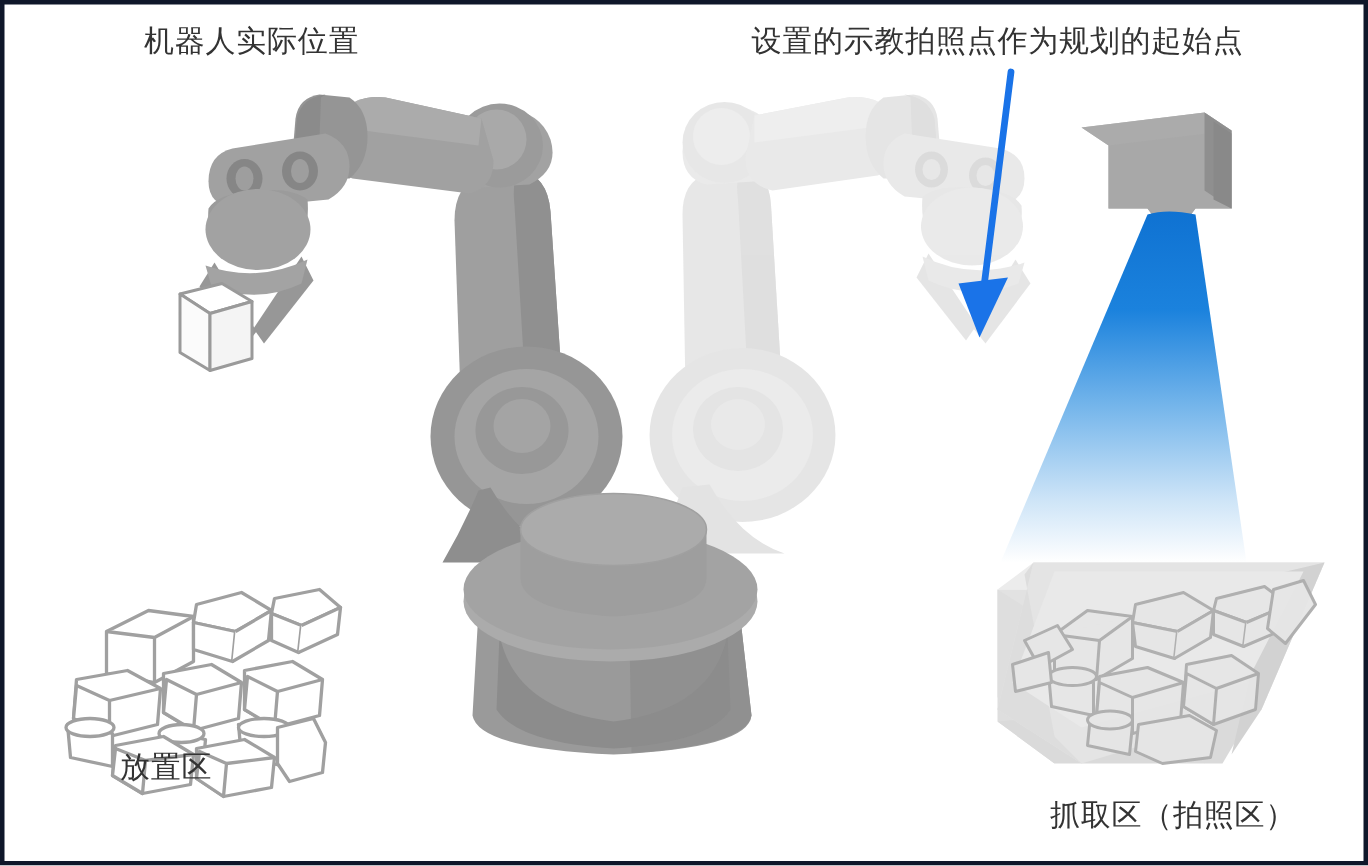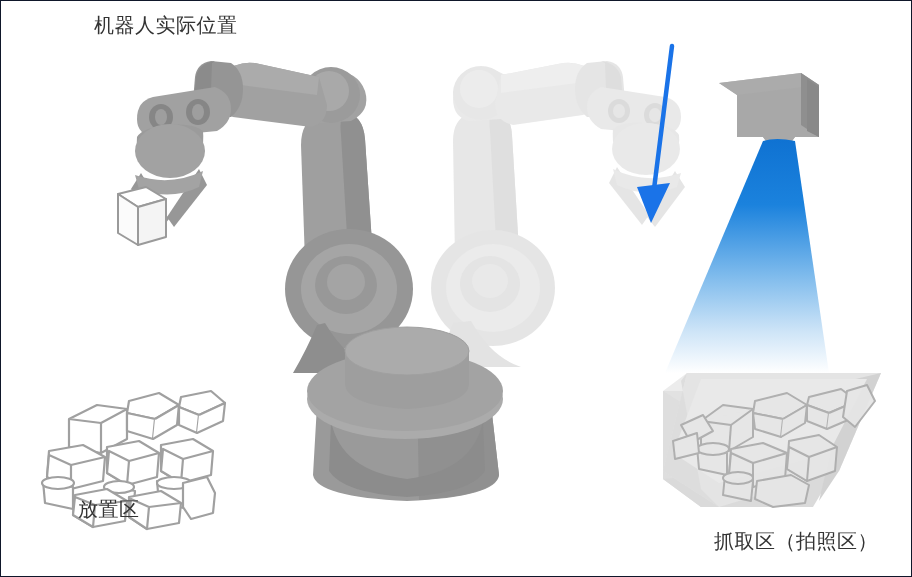--- a/index.html
+++ b/index.html
@@ -8,37 +8,37 @@
     background: #ffffff;
   }
   body {
     font-family: "DejaVu Sans", "Liberation Sans", sans-serif;
   }
   #scene {
     position: relative;
     width: 912px;
     height: 577px;
     background: #ffffff;
-    border: 1px solid #0f172a;
+    border: 3px solid #0f172a;
     box-sizing: border-box;
     overflow: hidden;
   }
   .label {
     position: absolute;
     color: #333333;
     font-size: 20px;
     line-height: 1.2;
     white-space: nowrap;
     letter-spacing: 0.5px;
     font-family: "DejaVu Sans", "Liberation Sans", sans-serif;
   }
   #label-actual-pose { left: 93px; top: 12px; }
   #label-taught-point { left: 498px; top: 12px; }
   #label-place-zone  { left: 77px; top: 496px; }
-  #label-pick-zone   { left: 713px; top: 528px; }
+  #label-pick-zone   { left: 697px; top: 528px; }
 
   svg.layer {
     position: absolute;
     left: 0;
     top: 0;
     width: 912px;
     height: 577px;
   }
 </style>
 </head>
@@ -253,18 +253,19 @@
     </g>
 
     <g>
       <line x1="671" y1="45" x2="652" y2="196" stroke="#1a73e8" stroke-width="4.5" stroke-linecap="round"></line>
       <path d="M636 186 L669 182 L650 222 Z" fill="#1a73e8"></path>
     </g>
   </svg>
 
   <div class="label" id="label-actual-pose">机器人实际位置</div>
 
+  <div class="label" id="label-taught-point">设置的示教拍照点作为规划的起始点</div>
 
   <div class="label" id="label-place-zone">放置区</div>
 
   <div class="label" id="label-pick-zone">抓取区（拍照区）</div>
 
 </div>
 
 </body></html>

